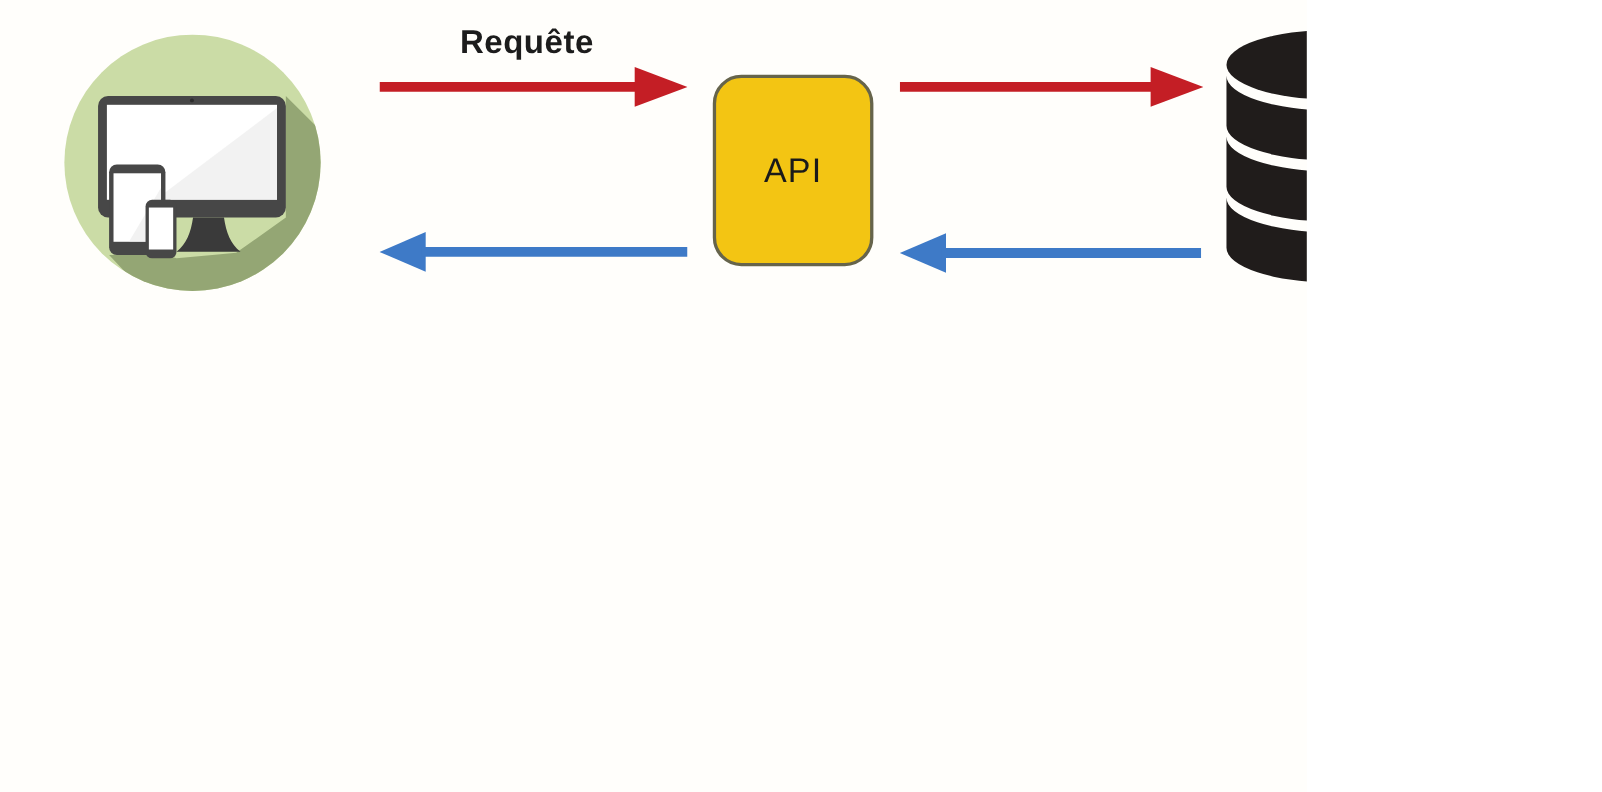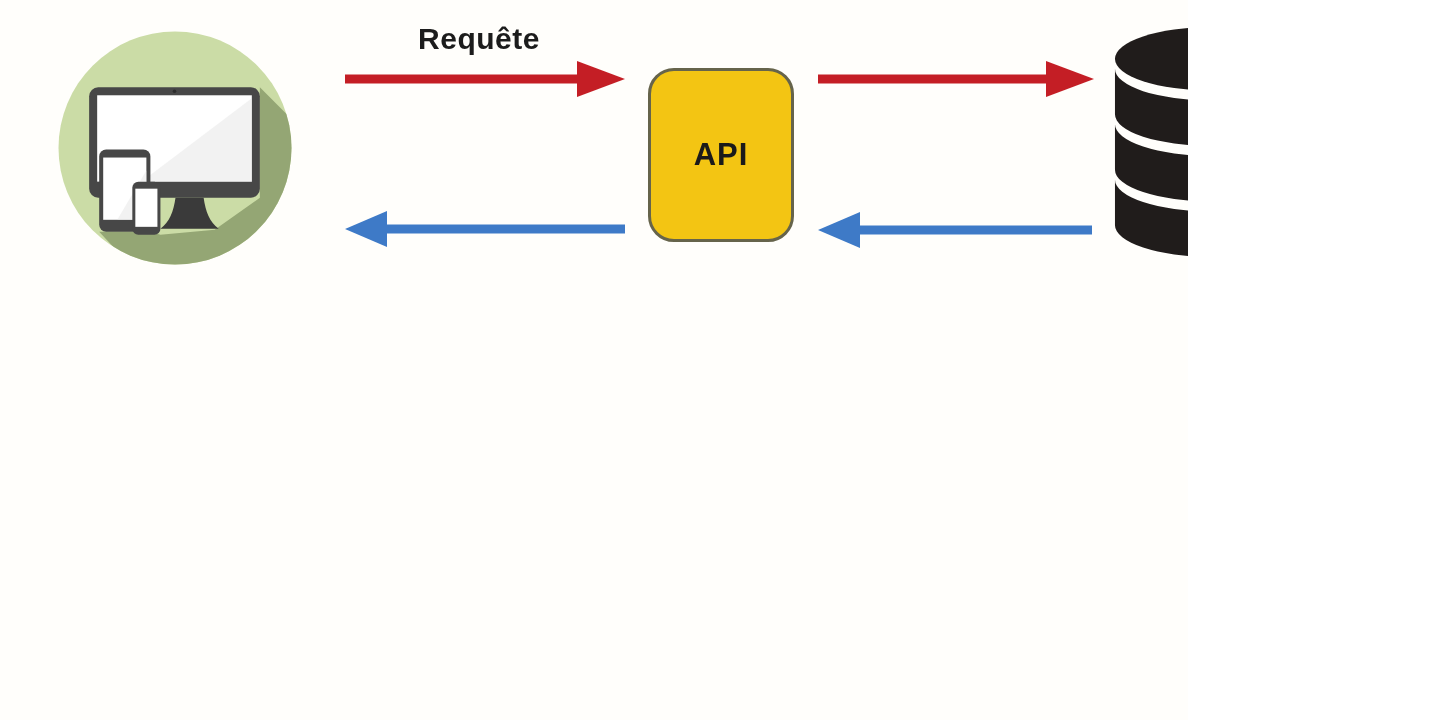--- a/index.html
+++ b/index.html
@@ -31,21 +31,21 @@
     left:648px; top:68px;
     width:146px; height:174px;
     background:var(--api-fill,#f3c513);
     border:3px solid var(--api-border,#66644b);
     border-radius:26px;
     box-sizing:border-box;
     display:flex; align-items:center; justify-content:center;
   }
   .api-box .api-label{
     font-size:31px;
-    font-weight:700;
+    font-weight:400;
     color:#1a1a1a;
     letter-spacing:1px;
   }
 
   
   .fill-red{fill:var(--arrow-red,#c41e25);}
   .stroke-red{stroke:var(--arrow-red,#c41e25);stroke-width:9;}
   .fill-blue{fill:var(--arrow-blue,#3e7ac7);}
   .stroke-blue{stroke:var(--arrow-blue,#3e7ac7);stroke-width:9;}
 

